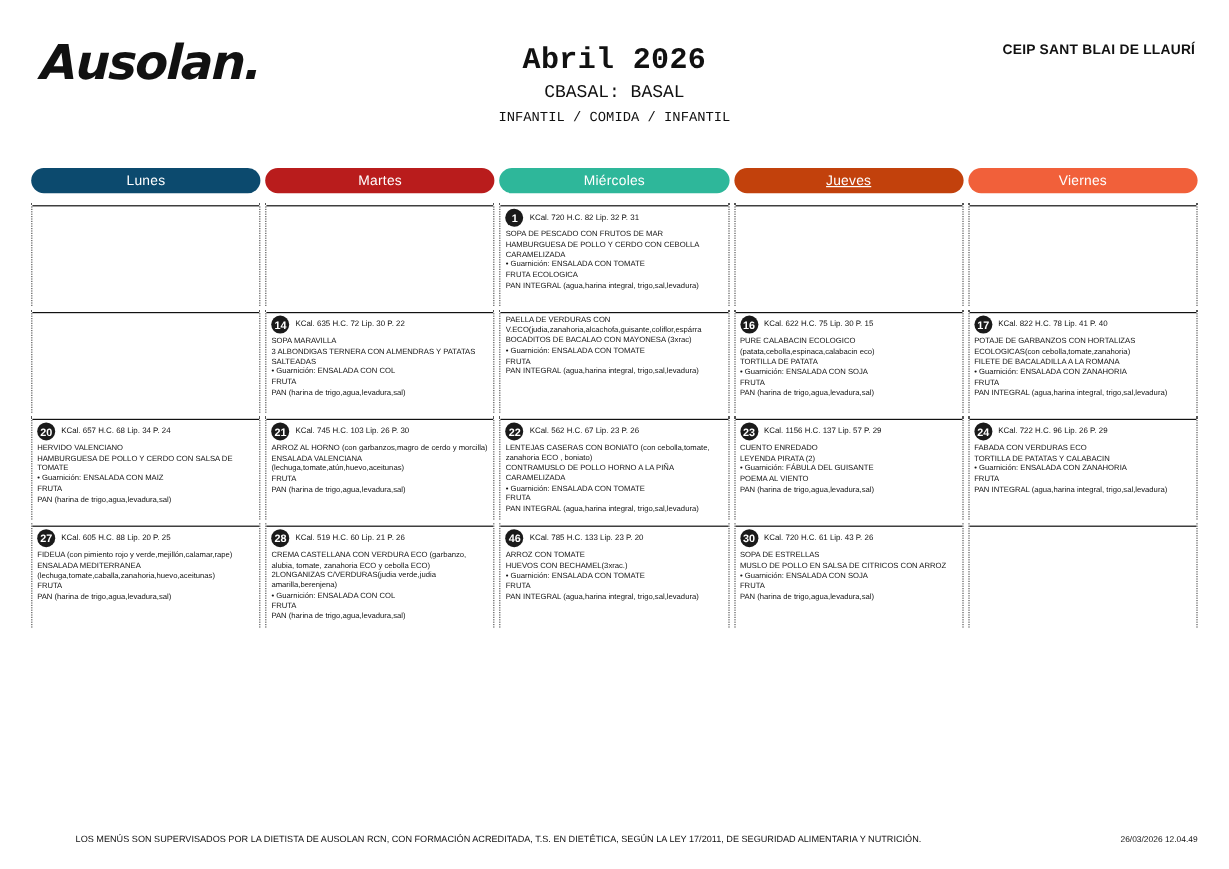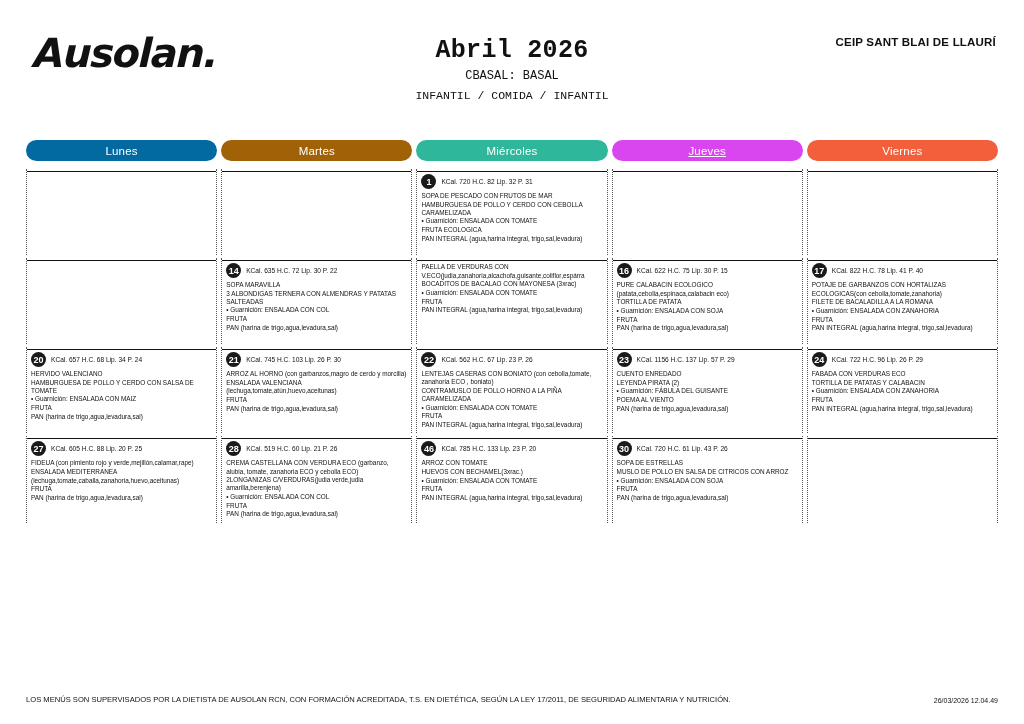--- a/index.html
+++ b/index.html
@@ -41,21 +41,21 @@
     text-align: center;
     font-family: Liberation Mono, monospace;
   }
   .title-main {
     font-size: 25px;
     font-weight: bold;
     letter-spacing: 0.3px;
     color: #111;
   }
   .title-sub {
-    font-size: 12px;
+    font-size: 15px;
     margin-top: 4px;
     color: #111;
   }
   .title-sub2 {
     font-size: 11.5px;
     margin-top: 6px;
     color: #111;
   }
   .school {
     position: absolute;
@@ -161,20 +161,21 @@
     left: 26px;
     right: 26px;
     bottom: 20px;
     display: flex;
     align-items: flex-end;
     justify-content: space-between;
   }
   .footer-note {
     font-size: 7.6px;
     color: #111;
+    margin-left: 37px;
   }
   .footer-date {
     font-size: 7px;
     color: #111;
   }
 </style>
 </head>
 <body>
 
 <div class="header">
@@ -182,30 +183,30 @@
   <div class="title-block">
     <div class="title-main">Abril 2026</div>
     <div class="title-sub">CBASAL: BASAL</div>
     <div class="title-sub2">INFANTIL / COMIDA / INFANTIL</div>
   </div>
   <div class="school">CEIP SANT BLAI DE LLAURÍ</div>
 </div>
 
 <div class="calendar">
   <div class="dayheads">
-      <div class="dayhead" style="background: #0369a1;">
+      <div class="dayhead" style="background: #0c4a6e;">
         <span>Lunes</span>
       </div>
-      <div class="dayhead" style="background: #a16207;">
+      <div class="dayhead" style="background: #b91c1c;">
         <span>Martes</span>
       </div>
       <div class="dayhead" style="background: rgb(46, 183, 154); align-items: center;">
         <span>Miércoles</span>
       </div>
-      <div class="dayhead" style="background: #d946ef; text-decoration: underline;">
+      <div class="dayhead" style="background: #c2410c; text-decoration: underline;">
         <span>Jueves</span>
       </div>
       <div class="dayhead" style="background: rgb(241, 96, 58);">
         <span>Viernes</span>
       </div>
     </div>
   <div class="weeks">
       <div class="week">
         <div class="cell empty">
           <div class="topline"></div>

